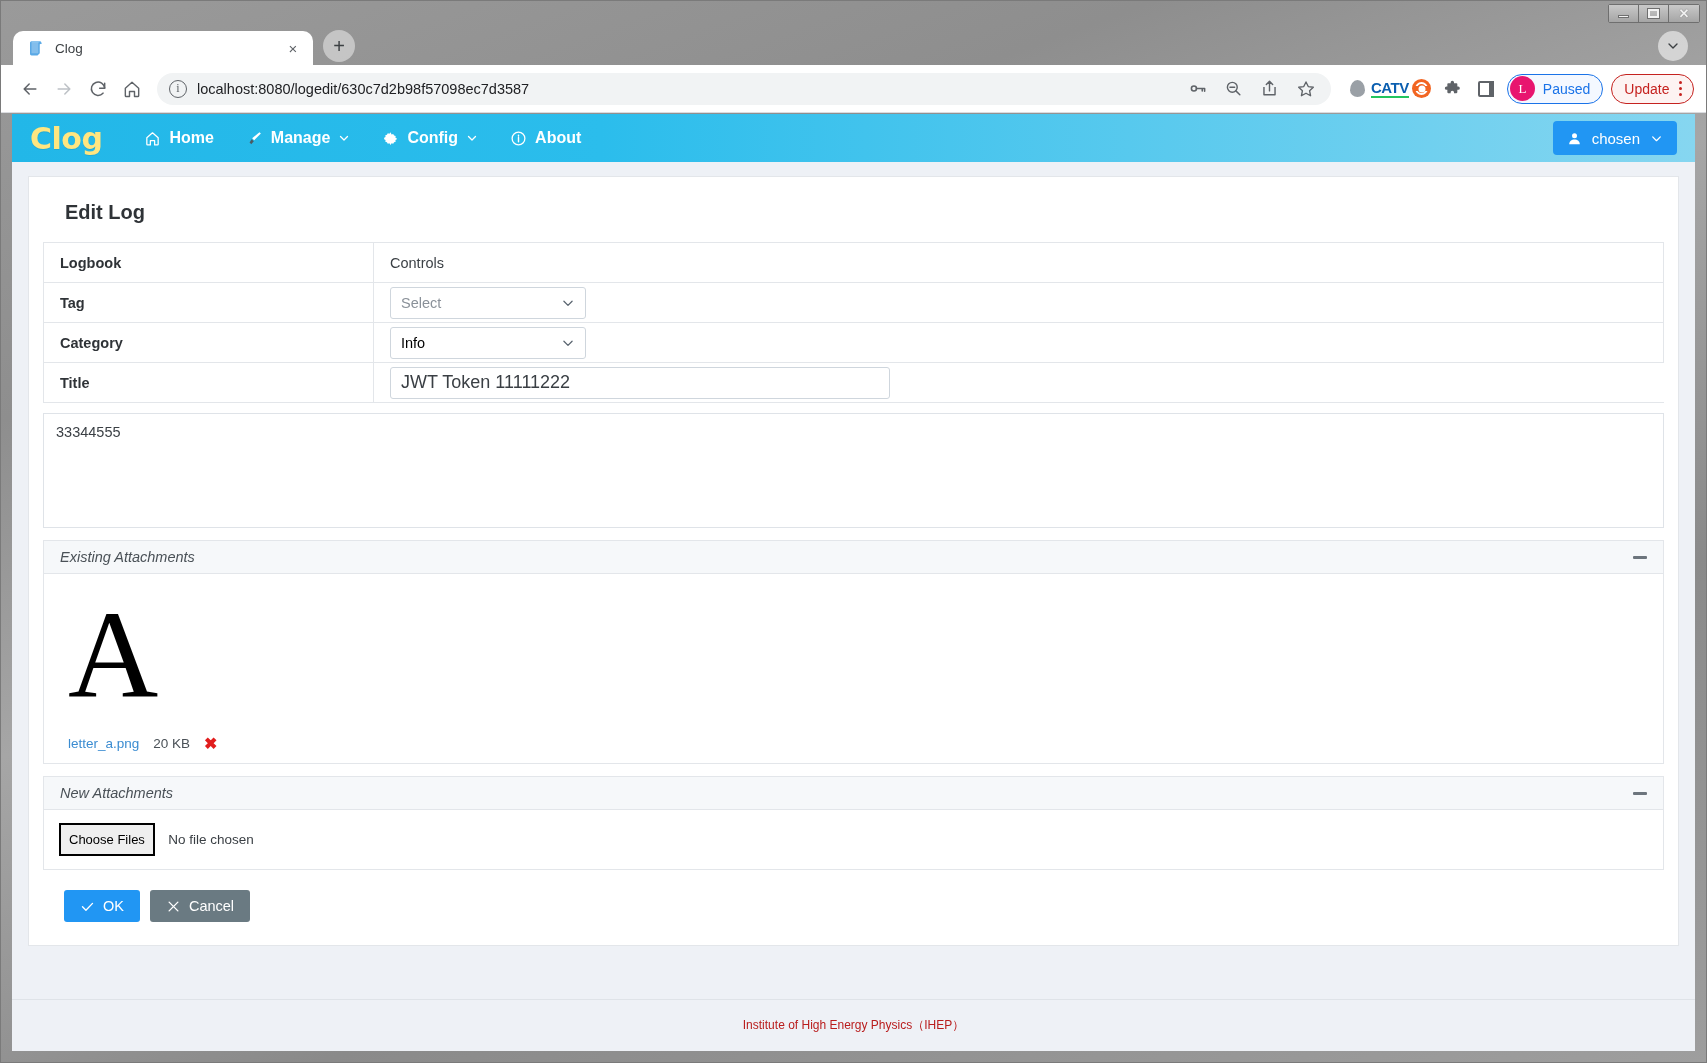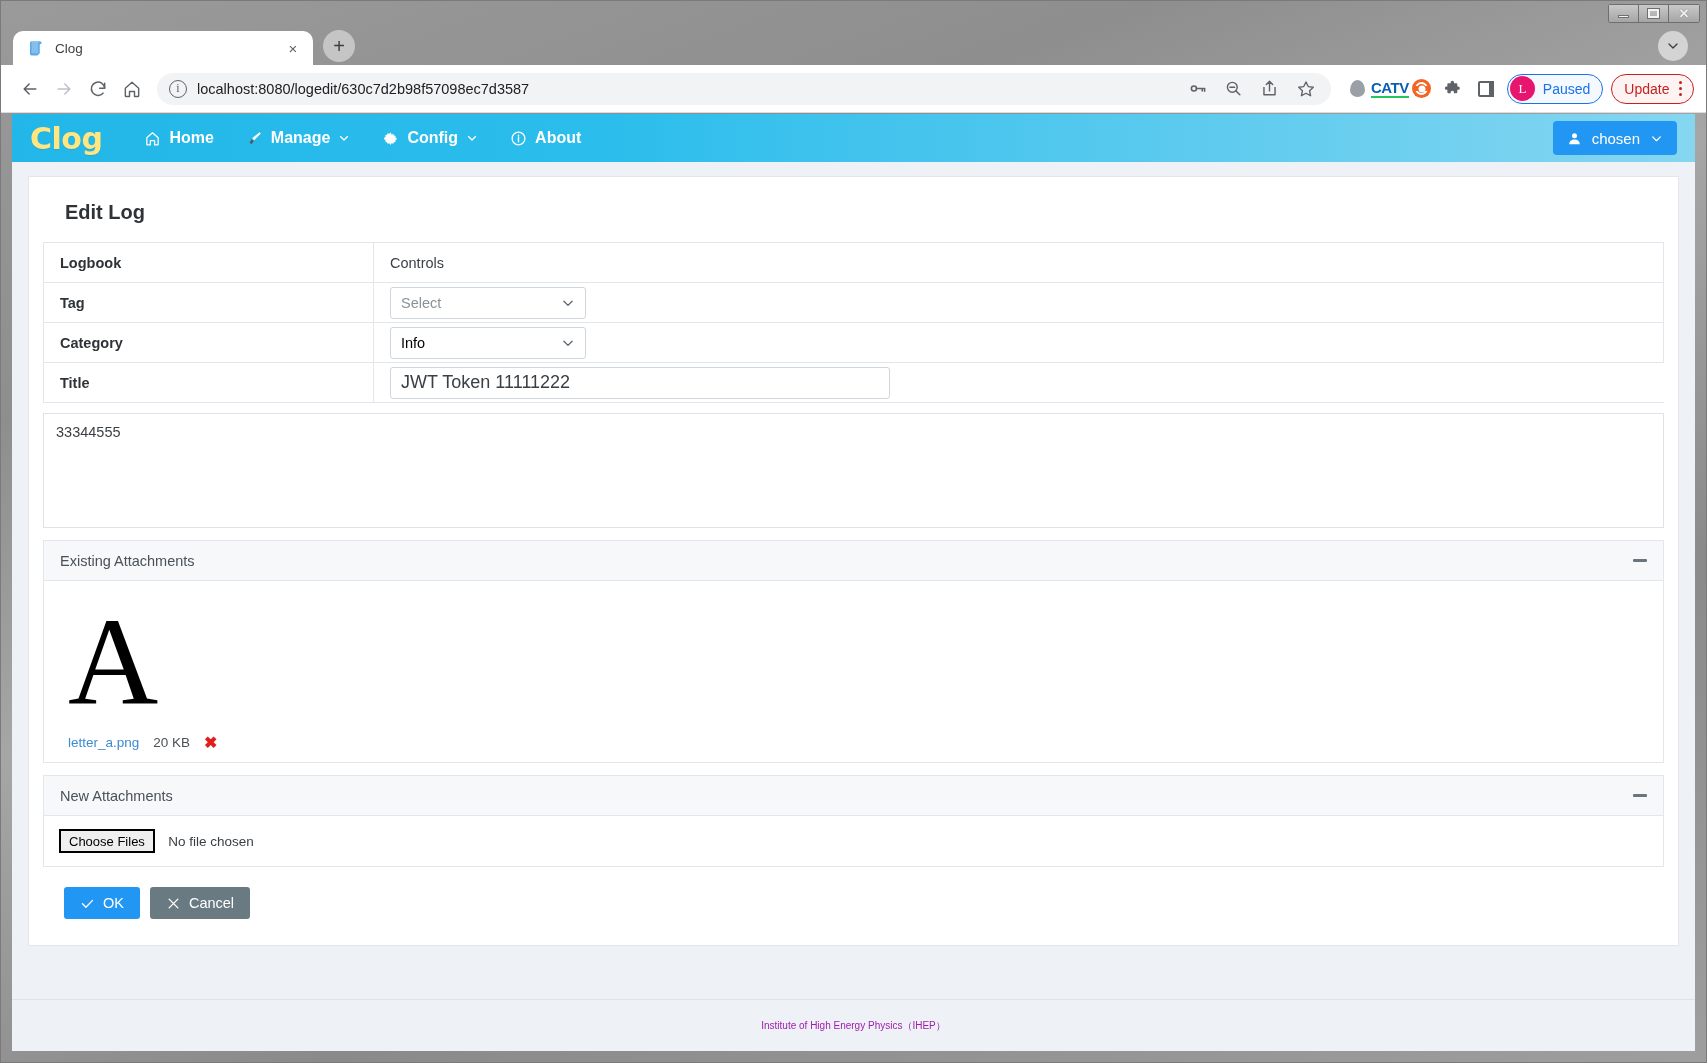--- a/index.html
+++ b/index.html
@@ -217,49 +217,49 @@
   .body-area {
     margin: 10px 0 0 0;
     border: 1px solid #dfe3e8; border-radius: 0;
     height: 115px; padding: 10px 12px;
     font-size: 14.5px; color: #3a3f44; background: #fff;
   }
 
   .section-head {
     margin-top: 12px;
     background: #f6f8fa; border: 1px solid #e3e6ea;
-    height: 41px; display: flex; align-items: center; justify-content: space-between;
-    padding: 16px 16px; font-size: 14.5px; color: #4a5157;
+    height: 34px; display: flex; align-items: center; justify-content: space-between;
+    padding: 16px 16px; font-size: 14.5px; color: #4a5157; font-style: italic;
   }
   .minus-icon { width: 14px; height: 3px; background: #6c757d; border-radius:1px;}
   .section-body {
     border: 1px solid #e3e6ea; border-top: none; background:#fff;
   }
   .attach-pane { padding: 12px 16px 10px 16px; }
   .thumb {
     height: 120px; width: 95px;
     display:flex; align-items:flex-end; justify-content:flex-start;
     margin-left: 8px;
   }
   .thumb-letter {
     font-family: "Liberation Serif", serif;
     font-size: 125px; line-height: 0.82; color: #000; font-weight: 400;
   }
   .attach-meta {
-    display:flex; align-items:center; gap: 14px; margin-top: 20px; margin-left: 8px;
+    display:flex; align-items:center; gap: 14px; margin-top: 28px; margin-left: 8px;
     font-size: 13.5px;
   }
   .attach-link { color: #3b8cd1; }
   .attach-size { color: #4a5157; }
   .del-x { color:#e11d1d; font-size: 16px; font-weight: 700; }
 
   .filepane { padding: 14px 16px; }
   .choose-files {
     display: inline-flex; align-items:center; justify-content:center;
-    height: 22px; padding: 0 8px;
+    height: 31px; padding: 0 8px;
     background: #efefef; border: 1px solid #767676;
     outline: 2px solid #000; outline-offset: -1px;
     font-size: 13px; color: #000;
     font-family: "Liberation Sans", sans-serif;
   }
   .nofile { font-size: 13.5px; color: #3a3f44; margin-left: 10px; }
 
   .btn-row { margin-top: 20px; display:flex; gap: 10px; margin-left: 2px; padding-left: 19px;}
   .btn {
     height: 32px; display:flex; align-items:center; gap:8px;
@@ -267,21 +267,21 @@
   }
   .btn-ok { background: #2196f3; }
   .btn-cancel { background: #6a7a82; }
 
   .footer {
     position:absolute; left:0; right:0; bottom:0;
     height: 52px; border-top: 1px solid #dfe3e8;
     display:flex; align-items:center; justify-content:center;
     background: #eef1f6;
   }
-  .footer-text { color: #a21caf; font-size: 10px; }
+  .footer-text { color: #b91c1c; font-size: 12px; }
 
   svg { display:block; }
 </style>
 </head>
 <body>
 
 <div class="os-window">
 
   <div class="titlebar">
     <div class="win-controls">

